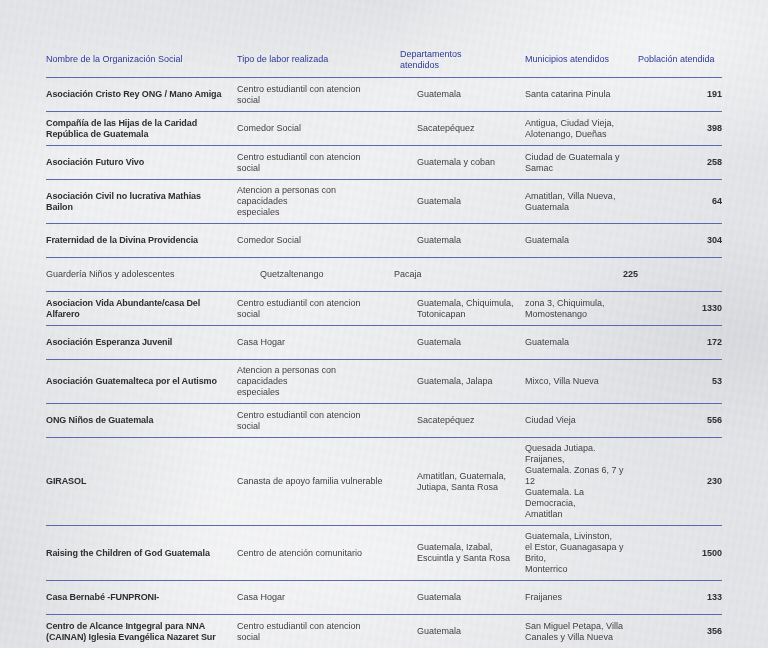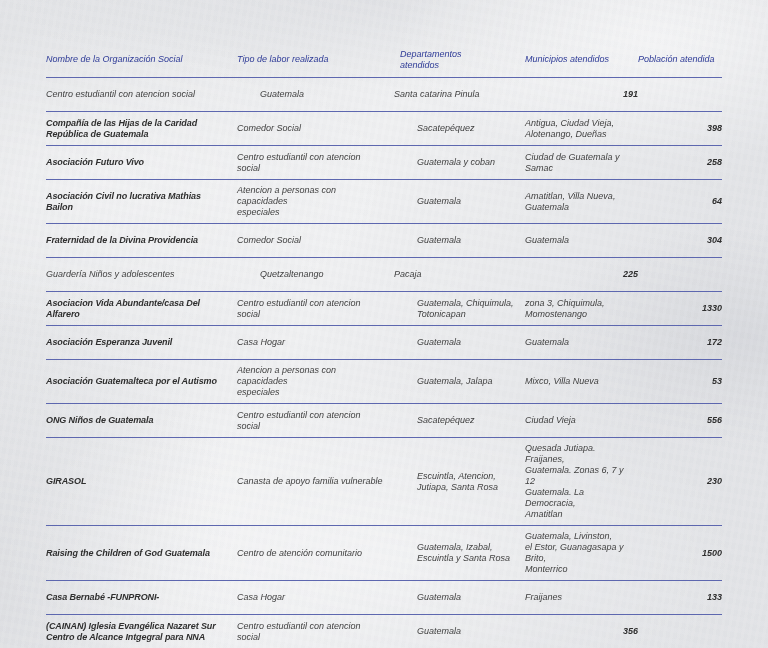--- a/index.html
+++ b/index.html
@@ -18,21 +18,21 @@
     position: relative;
   }
   .paper-grain {
     position: absolute; inset: 0; pointer-events: none; opacity: .5;
     background-image:
       repeating-linear-gradient(100deg, rgba(255,255,255,0.08) 0 3px, rgba(180,182,188,0.05) 3px 7px),
       repeating-linear-gradient(10deg, rgba(255,255,255,0.05) 0 5px, rgba(190,192,198,0.04) 5px 11px);
   }
   .table {
     position: absolute;
-    left: 46px; top: 42px; width: 676px; font-style: italic;
+    left: 46px; top: 42px; width: 676px;
   }
   .header-row, .row {
     display: grid;
     grid-template-columns: 191px 157px 131px 113px 84px;
     align-items: center;
     border-bottom: 1px solid #5d67af;
   }
   .header-row { min-height: 36px; }
   .row { min-height: 34px; padding: 5px 0; }
   .hcell {
@@ -61,20 +61,23 @@
 <div class="table">
   <div class="header-row">
     <div class="hcell h1">Nombre de la Organización Social</div>
     <div class="hcell h2">Tipo de labor realizada</div>
     <div class="hcell h3">Departamentos atendidos</div>
     <div class="hcell h4">Municipios atendidos</div>
     <div class="hcell h5">Población atendida</div>
   </div>
   <div id="table-body">
       <div class="row">
+        <div class="cell c1">
+          <div class="line">Asociación Cristo Rey ONG / Mano Amiga</div>
+        </div>
         <div class="cell c2">
           <div class="line">Centro estudiantil con atencion social</div>
         </div>
         <div class="cell c3">
           <div class="line">Guatemala</div>
         </div>
         <div class="cell c4">
           <div class="line">Santa catarina Pinula</div>
         </div>
         <div class="cell c5">
@@ -240,21 +243,21 @@
         </div>
       </div>
       <div class="row">
         <div class="cell c1">
           <div class="line">GIRASOL</div>
         </div>
         <div class="cell c2">
           <div class="line">Canasta de apoyo familia vulnerable</div>
         </div>
         <div class="cell c3">
-          <div class="line">Escuintla, Atencion,</div>
+          <div class="line">Amatitlan, Guatemala,</div>
           <div class="line">Jutiapa, Santa Rosa</div>
         </div>
         <div class="cell c4">
           <div class="line">Quesada Jutiapa. Fraijanes,</div>
           <div class="line">Guatemala. Zonas 6, 7 y 12</div>
           <div class="line">Guatemala. La Democracia,</div>
           <div class="line">Amatitlan</div>
         </div>
         <div class="cell c5">
           <div class="line">230</div>
@@ -292,27 +295,31 @@
         </div>
         <div class="cell c4">
           <div class="line">Fraijanes</div>
         </div>
         <div class="cell c5">
           <div class="line">133</div>
         </div>
       </div>
       <div class="row">
         <div class="cell c1">
+          <div class="line">Centro de Alcance Intgegral para NNA</div>
           <div class="line">(CAINAN) Iglesia Evangélica Nazaret Sur</div>
-          <div class="line">Centro de Alcance Intgegral para NNA</div>
-        </div>
-        <div class="cell c2">
-          <div class="line">Centro estudiantil con atencion social</div>
-        </div>
-        <div class="cell c3">
-          <div class="line">Guatemala</div>
+        </div>
+        <div class="cell c2">
+          <div class="line">Centro estudiantil con atencion social</div>
+        </div>
+        <div class="cell c3">
+          <div class="line">Guatemala</div>
+        </div>
+        <div class="cell c4">
+          <div class="line">San Miguel Petapa, Villa</div>
+          <div class="line">Canales y Villa Nueva</div>
         </div>
         <div class="cell c5">
           <div class="line">356</div>
         </div>
       </div>
     </div>
 </div>
 
 </body></html>

